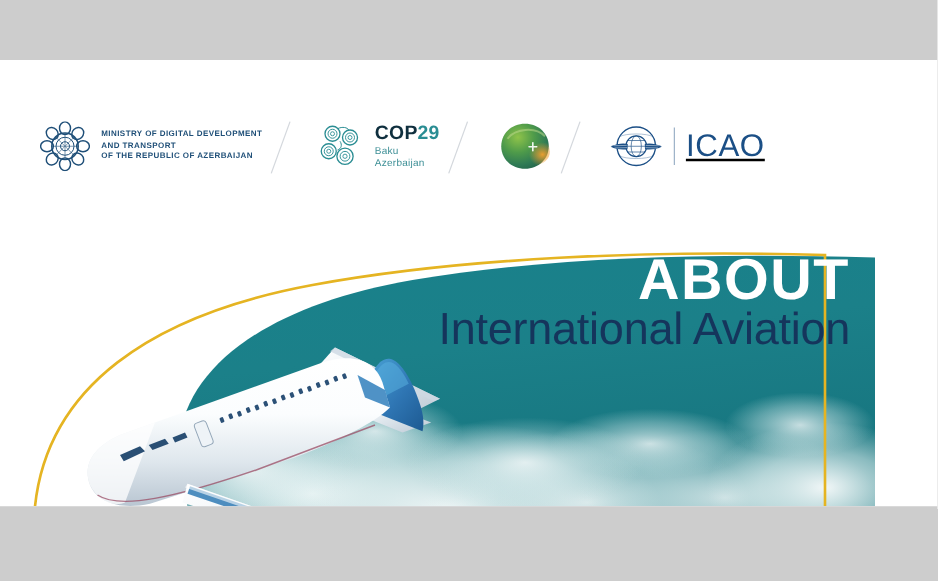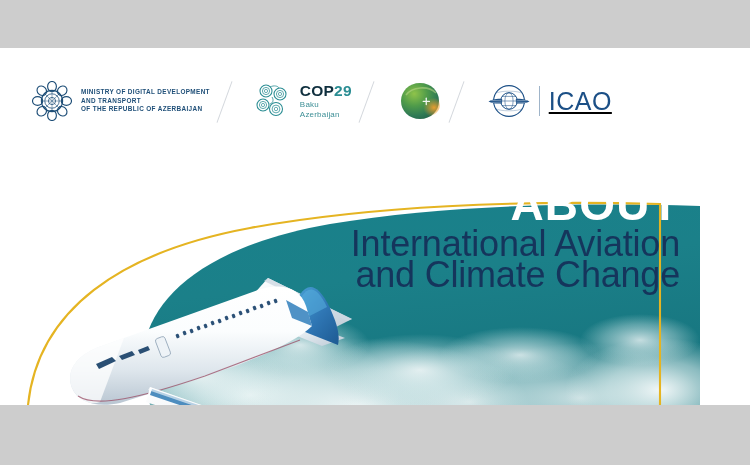--- a/index.html
+++ b/index.html
@@ -16,21 +16,21 @@
     position:absolute;
     left:0;top:48px;
     width:750px;height:357px;
     background:#ffffff;
     overflow:hidden;
   }
 
   
   .logo-bar{
     position:absolute;
-    left:0;top:22px;
+    left:0;top:38px;
     width:750px;height:62px;
     display:flex;
     align-items:center;
   }
   .logo-unit{display:flex;align-items:center;}
 
   .sep{
     width:30px;height:50px;
     position:relative;
   }
@@ -100,21 +100,21 @@
     position:absolute;
     left:0;top:92px;
     width:750px;height:265px;
   }
   .hero svg{display:block;}
 
   
   .title-block{
     position:absolute;
     right:70px;
-    top:132px;
+    top:151px;
     width:330px;
     text-align:right;
     pointer-events:none;
   }
   .t-about{
     color:#ffffff;
     font-size:46px;
     font-weight:700;
     letter-spacing:1.2px;
     line-height:48px;
@@ -288,21 +288,20 @@
             <path d="M 232,310 L 250,318 L 246,324 L 230,316 Z" fill="#d6dfe7"></path>
           </g>
 
         </g>
       </svg>
     </div>
 
     <div class="title-block">
       <div class="t-about">ABOUT</div>
       <div class="t-line">International Aviation</div>
-      <div class="t-line">and Climate Change</div>
     </div>
 
     <div class="logo-bar">
 
       <div class="logo-unit az-unit">
         <svg class="az-emblem" viewBox="0 0 40 40">
           <g fill="none" stroke="#1f4f78" stroke-width="1.15">
             <g>
               <ellipse cx="20" cy="5.6" rx="4.4" ry="5.1"></ellipse>
               <ellipse cx="30.2" cy="9.8" rx="4.4" ry="5.1" transform="rotate(45 30.2 9.8)"></ellipse>

